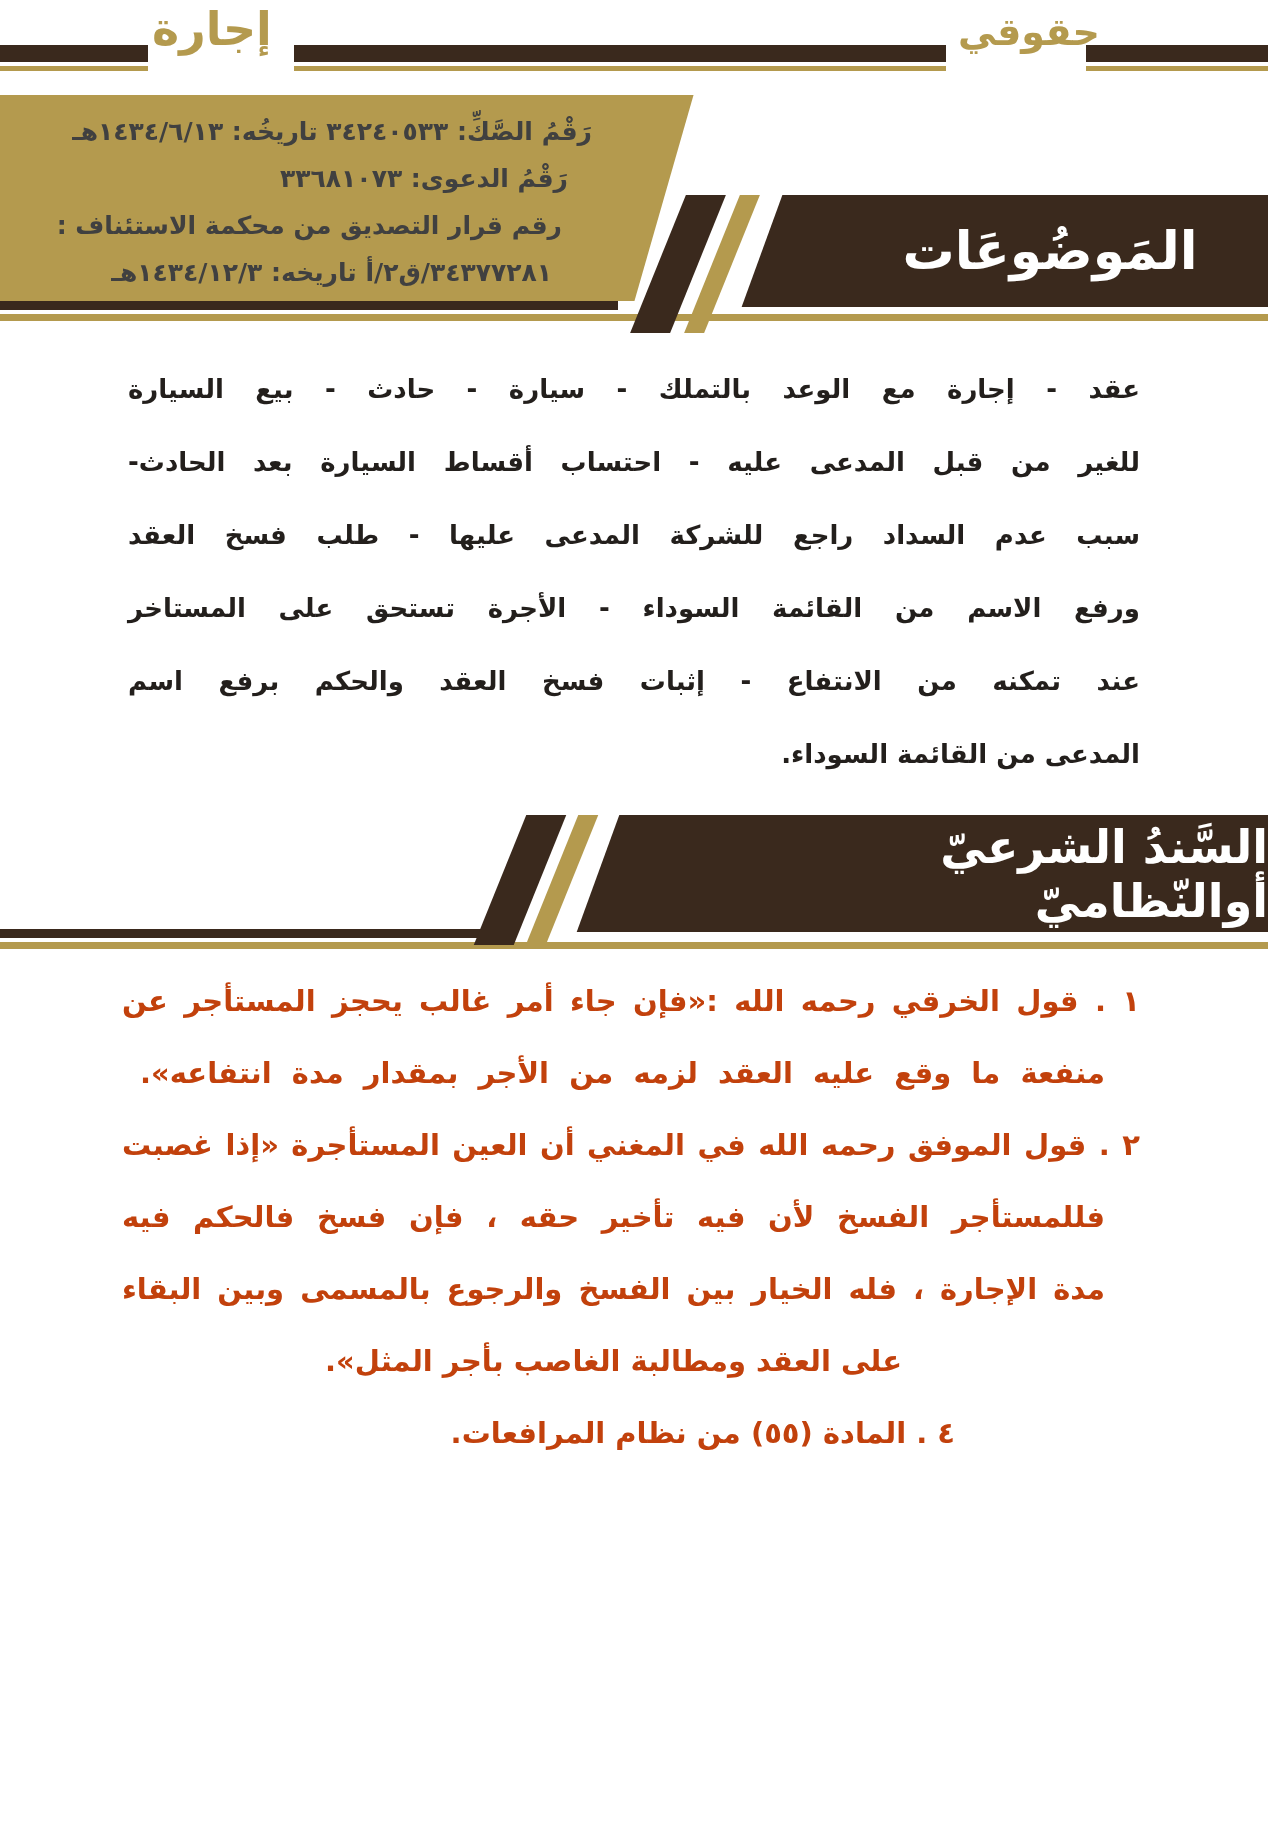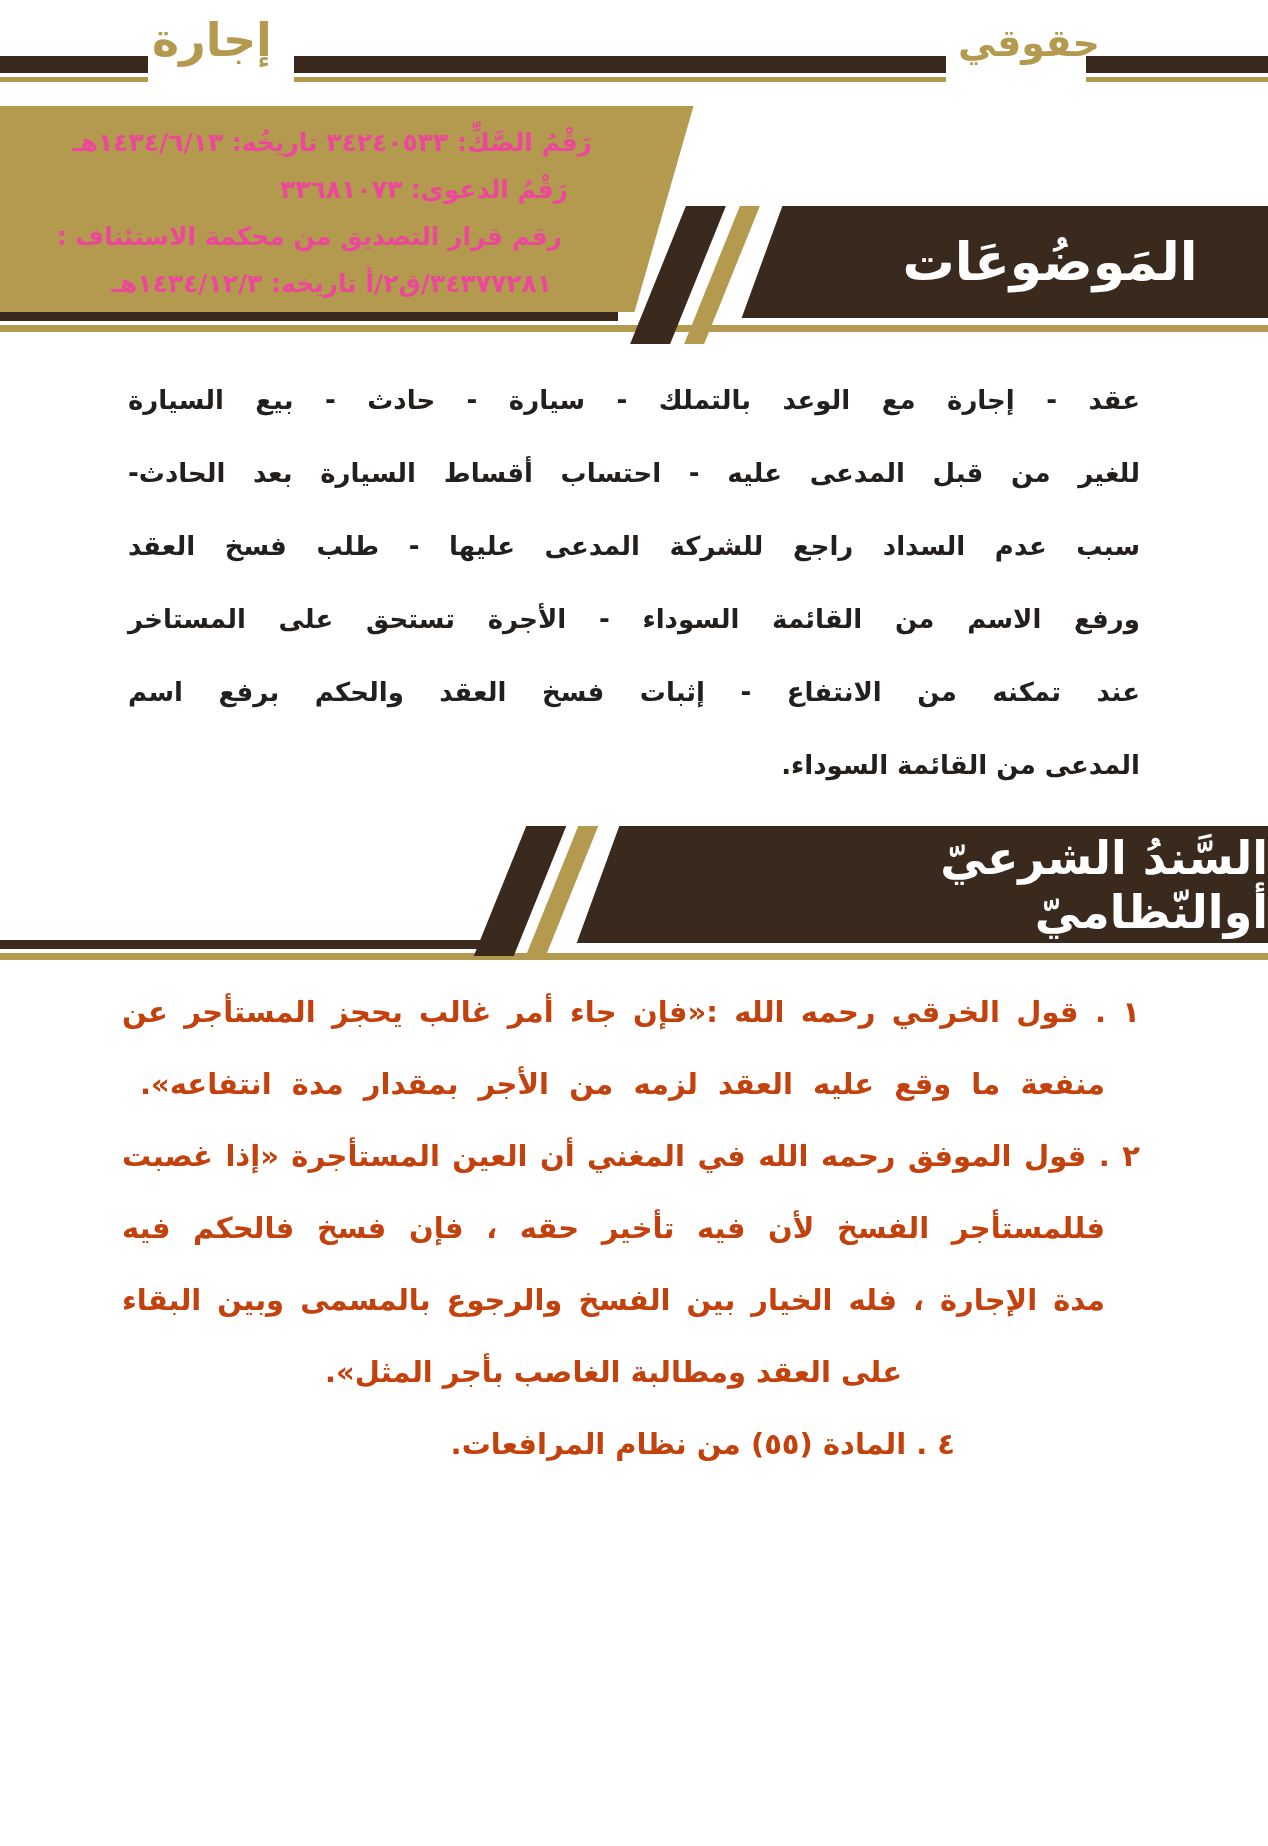--- a/index.html
+++ b/index.html
@@ -1,39 +1,39 @@
 <!DOCTYPE html>
 <html lang="ar" dir="rtl"><head>
 <meta charset="utf-8">
 <style>
   * { margin:0; padding:0; box-sizing:border-box; }
   html,body { background:#ffffff; }
   body { font-family:"DejaVu Sans", sans-serif; }
   .page {
-    position:relative; width:1268px; height:1490px; margin:11px auto;
+    position:relative; width:1268px; height:1490px; margin:0 auto;
     background:#ffffff; overflow:hidden; direction:rtl;
   }
   
   .hdr-bar  { position:absolute; top:45px; left:0; right:0; height:17px; background:#3a291d; }
   .hdr-gold { position:absolute; top:66px; left:0; right:0; height:5px;  background:#b49a4e; }
   .hdr-gap  { position:absolute; top:42px; height:32px; background:#ffffff; z-index:2; }
   .gap-left  { left:148px; width:146px; }
   .gap-right { left:946px; width:140px; }
   .hdr-word { position:absolute; z-index:3; color:#b49a4e; font-weight:bold; }
   .word-left  { left:152px; top:2px;  font-size:46px; }
   .word-right { left:958px; top:10px; font-size:38px; }
 
   
   .case-box {
     position:absolute; top:95px; left:-80px; width:744px; height:206px;
     background:#b49a4e; transform:skewX(-16deg);
   }
   .case-text { position:absolute; top:108px; left:0; width:700px; direction:rtl; z-index:2; }
   .case-text .cline {
-    line-height:47px; font-size:25px; font-weight:bold; color:#ec4899; text-align:right;
+    line-height:47px; font-size:25px; font-weight:bold; color:#404040; text-align:right;
   }
   .case-text .cline:nth-child(1){ padding-left:0; padding-right:108px; }
   .case-text .cline:nth-child(2){ padding-right:132px; }
   .case-text .cline:nth-child(3){ padding-right:138px; }
   .case-text .cline:nth-child(4){ padding-right:148px; }
 
   
   .banner { position:absolute; left:0; width:1268px; overflow:hidden; }
   .banner1 { top:195px; height:112px; }
   .banner2 { top:815px; height:117px; }

